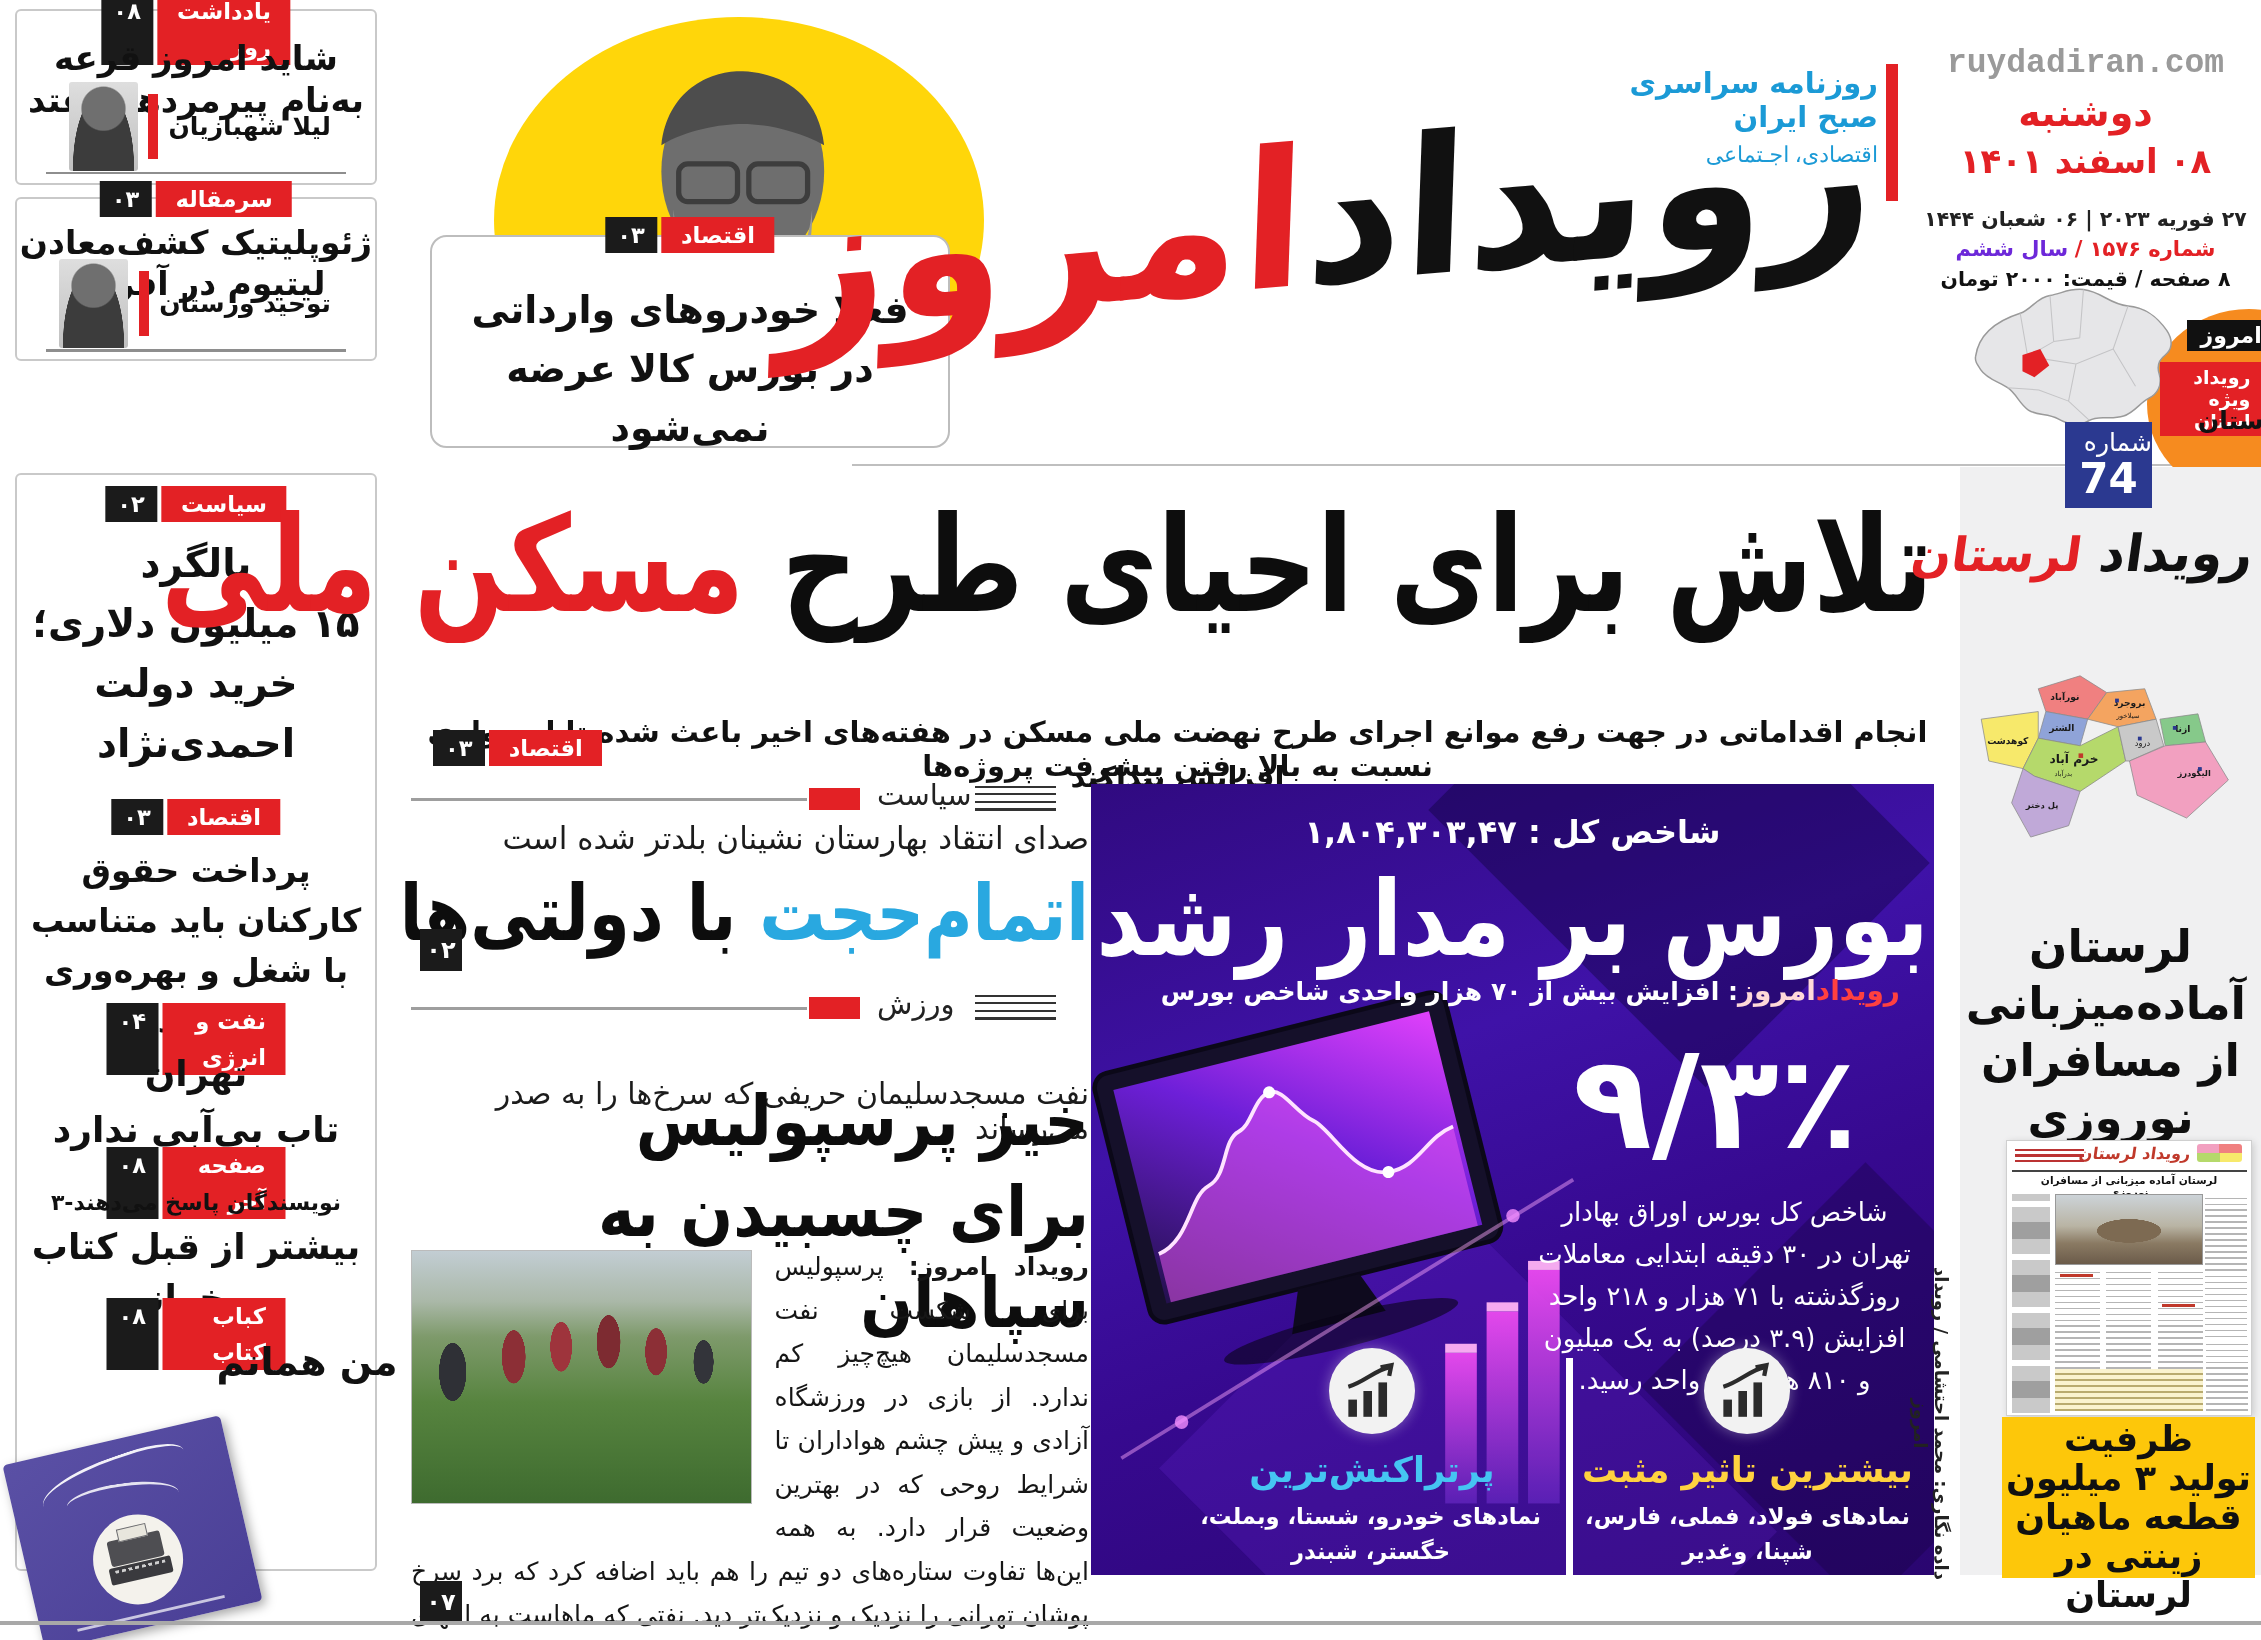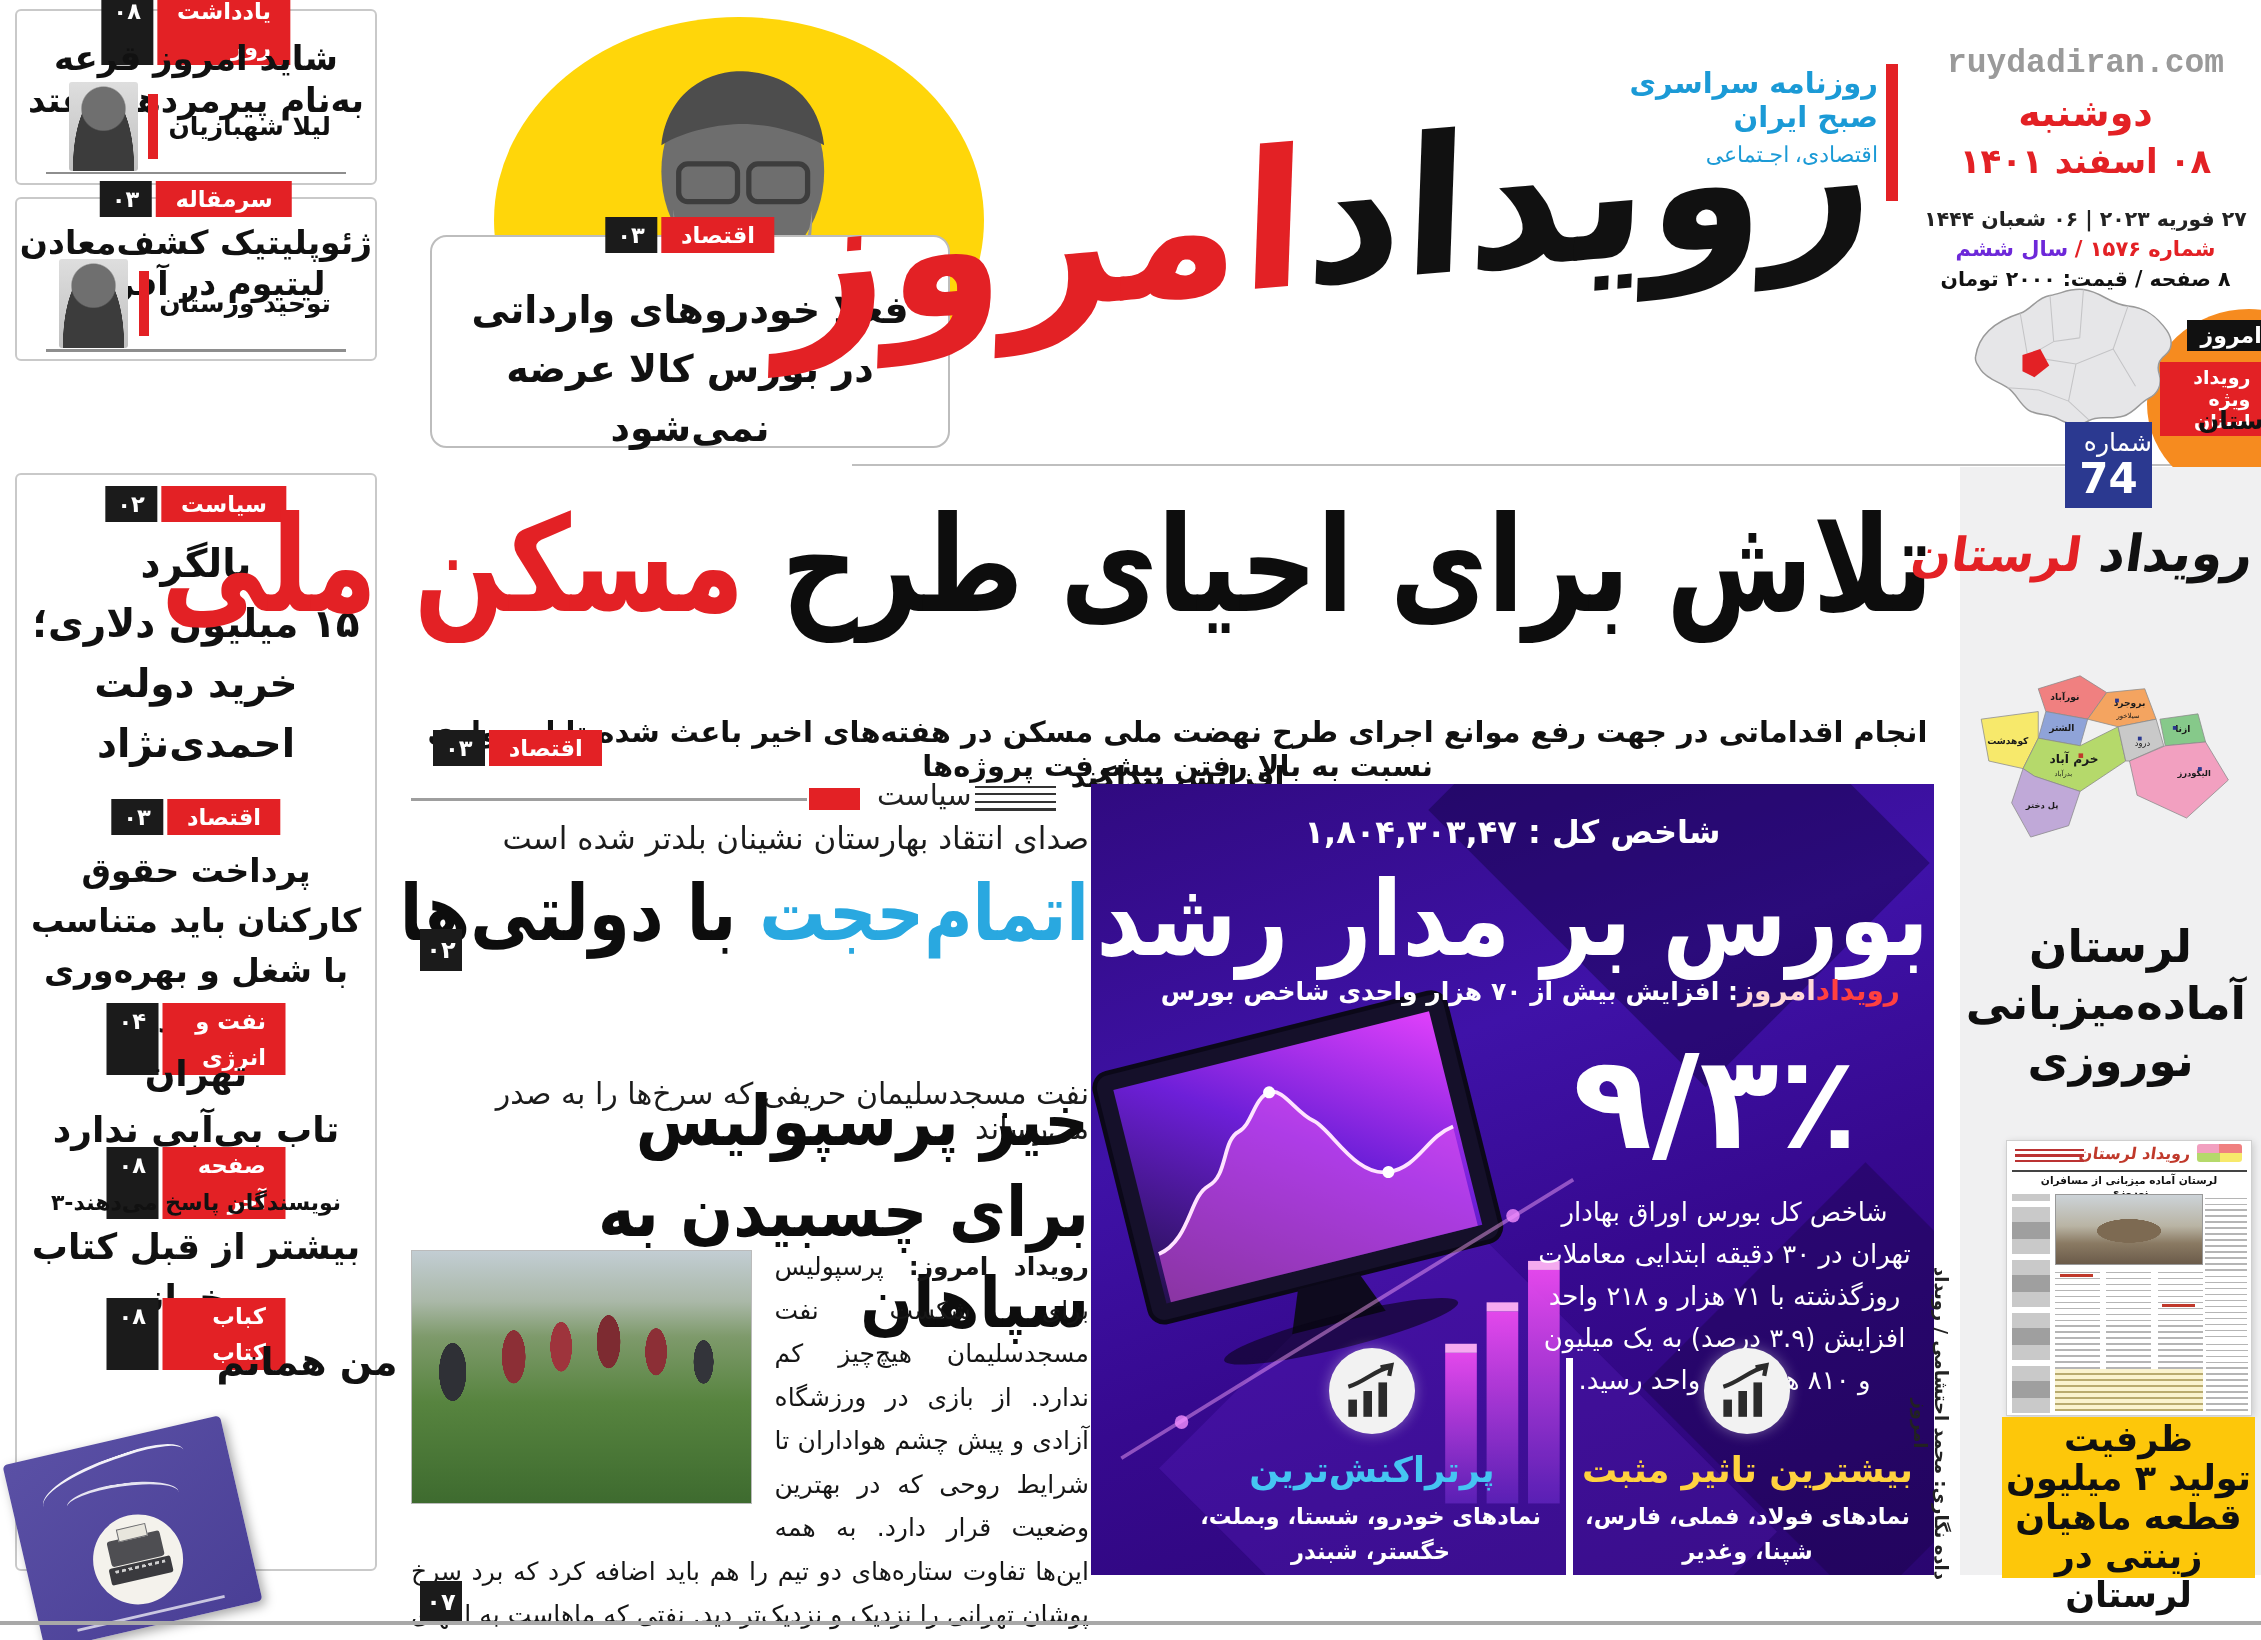--- a/index.html
+++ b/index.html
@@ -215,20 +215,31 @@
         <div></div>
         <div></div>
       </div>
   </div>
   <div class="abs" style="left:411px;top:820px;width:678px;text-align:right;font-size:31px;color:#1c1c1c;">صدای انتقاد بهارستان نشینان بلدتر شده است</div>
   <div class="abs" style="left:411px;top:868px;width:678px;text-align:right;font-size:66px;font-weight:bold;white-space:nowrap;transform:scaleY(1.18);transform-origin:top right;">
     <span style="color:#29a8e0;">اتمام‌حجت</span><span style="color:#0d0d0d;"> با دولتی‌ها</span>
   </div>
   <div class="badge" style="left:420px;top:929px;">۰۲</div>
 
+  <div class="secbar" style="left:411px;top:993px;width:678px;">
+    <div class="rule"></div>
+    <div class="rbox"></div>
+    <div class="lbl">ورزش</div>
+    <div class="burger">
+        <div></div>
+        <div></div>
+        <div></div>
+        <div></div>
+      </div>
+  </div>
   <div class="abs" style="left:411px;top:1030px;width:678px;text-align:right;font-size:30px;color:#1c1c1c;margin-top:46px;">نفت مسجدسلیمان حریفی که سرخ‌ها را به صدر می‌رساند</div>
   <div class="abs" style="left:411px;top:1076px;width:678px;text-align:right;font-size:62px;font-weight:bold;line-height:81px;transform:scaleY(1.12);transform-origin:top right;color:#0d0d0d;">
     <div>خیز پرسپولیس</div>
     <div>برای چسبیدن به سپاهان</div>
   </div>
 
   <div class="abs" style="left:411px;top:1245px;width:678px;height:381px;font-size:25px;line-height:1.74;text-align:justify;color:#161616;">
     <div style="float:left;width:341px;height:254px;margin:4.5px 22.6px 9px 0;border:0.8px solid #bbb;background:
       radial-gradient(ellipse 22.6px 48px at 12% 48%, #2f3036 0 60%, transparent 61%),
       radial-gradient(ellipse 19.6px 44px at 30% 42%, #8c2f36 0 60%, transparent 61%),
@@ -368,20 +379,21 @@
         <rect x="148" y="140" width="6" height="6" fill="#c0392b"></rect>
       <rect x="226" y="118" width="5" height="5"></rect>
         <rect x="272" y="104" width="5" height="5"></rect>
       <rect x="305" y="158" width="5" height="5"></rect>
     </g>
   </svg>
 
   <div class="abs c b" style="left:1975px;top:918px;width:271px;font-size:45px;line-height:57px;color:#0f0f0f;">
     <div>لرستان</div>
     <div>آماده‌میزبانی</div>
+    <div>از مسافران</div>
     <div>نوروزی</div>
   </div>
 
   <div class="abs" style="left:2006px;top:1140px;width:246px;height:276px;background:#fff;border:0.8px solid #cfcfcf;box-shadow:1.5px 2.3px 7.5px rgba(0,0,0,.18);">
     <div class="abs" style="top:3px;left:6px;right:6px;height:22.6px;">
       <span class="abs" style="right:3px;top:0;width:45px;height:18px;background:conic-gradient(#f08080 0 25%, #f7e96b 0 50%, #b5d96b 0 75%, #f2a0c0 0 100%);border-radius:3px;"></span>
       <span class="abs b" style="right:54px;top:0;font-size:16px;color:#c0392b;transform:skewX(-8deg);display:inline-block;">رویداد لرستان</span>
       <span class="abs" style="left:1.5px;top:1.5px;width:69px;height:16.6px;background:repeating-linear-gradient(0deg,#b33 0 2.3px,transparent 2.3px 5.3px);"></span>
     </div>
     <div class="abs minirule" style="top:29px;left:4.5px;right:4.5px;"></div>

